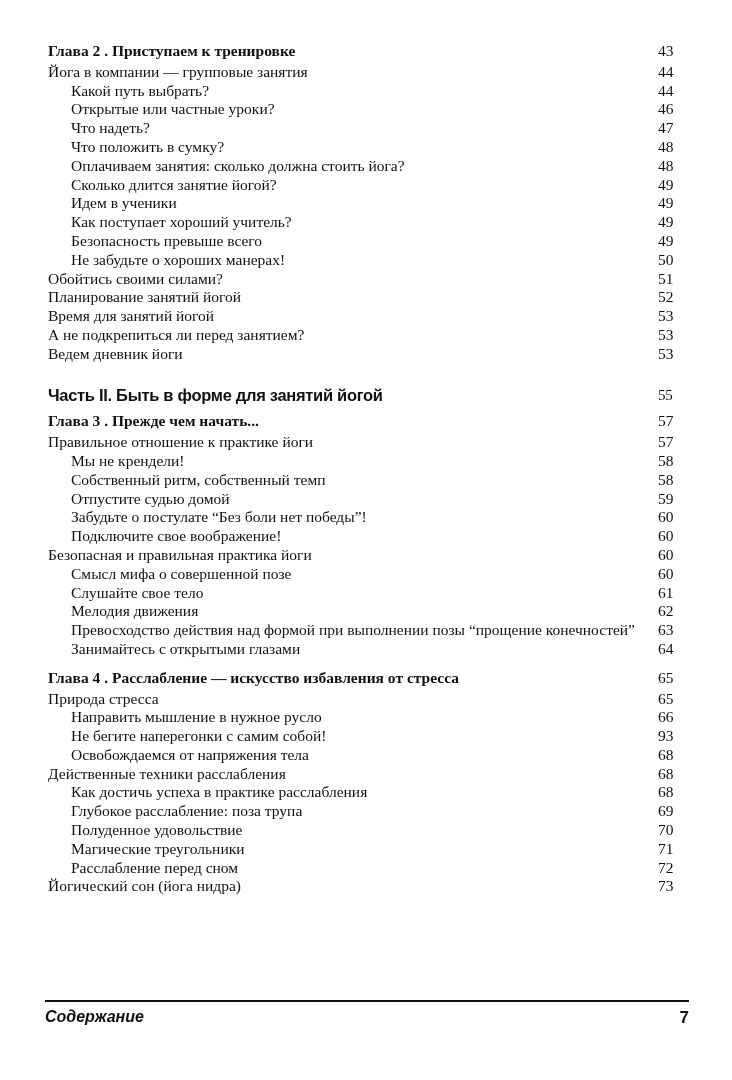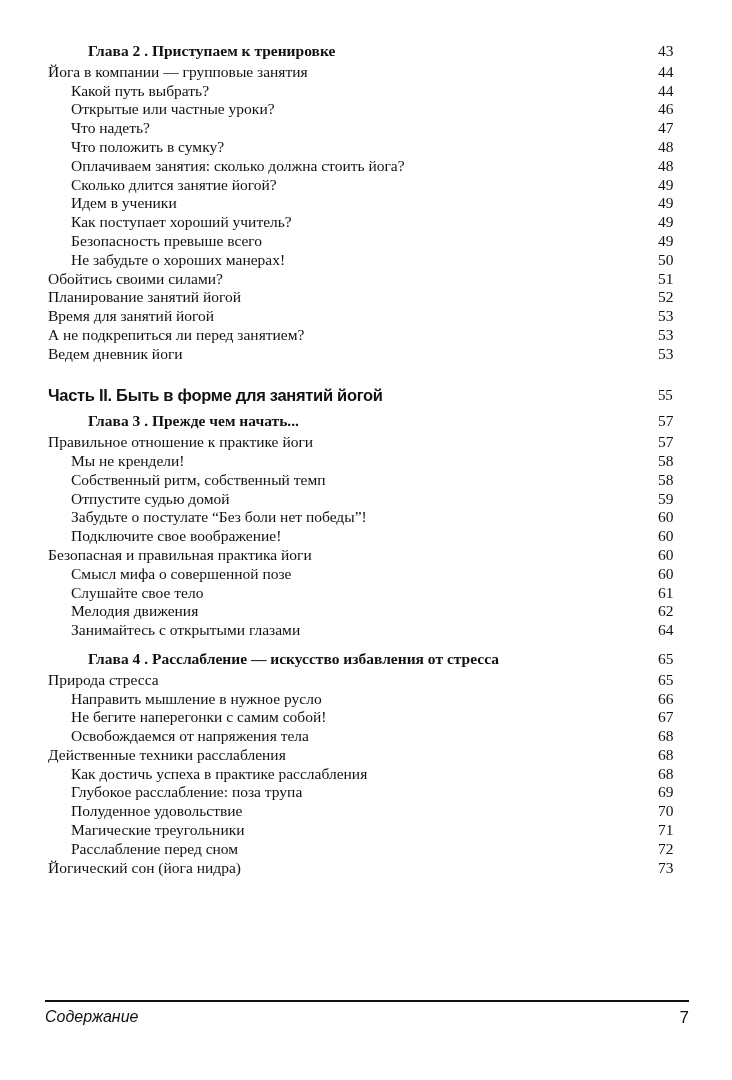--- a/index.html
+++ b/index.html
@@ -3,26 +3,26 @@
 <meta charset="utf-8">
 <style>
   html, body { margin: 0; padding: 0; background: #ffffff; }
   body { width: 732px; height: 1080px; position: relative; overflow: hidden; color: #111; }
   .toc { position: absolute; left: 48px; top: 42px; width: 640px; font-family: "Liberation Serif", serif; font-size: 15.5px; }
   .row { display: flex; justify-content: space-between; align-items: flex-end; line-height: 18.8px; }
   .row .title { flex: 1; padding-right: 20px; }
   .row .page { width: 30px; text-align: left; }
   .lvl1 .title { padding-left: 0; }
   .lvl2 .title { padding-left: 23px; }
-  .chapter { font-weight: bold; margin-top: 0; margin-bottom: 2px; margin-left: 40px; }
+  .chapter { font-weight: bold; margin-top: 0; margin-bottom: 2px; }
   .chapter.spaced { margin-top: 10px; }
   .part { font-family: "Liberation Sans", sans-serif; font-weight: bold; font-size: 16.5px; margin-top: 22px; margin-bottom: 8px; letter-spacing: -0.3px; }
   .part .page { font-family: "Liberation Serif", serif; font-weight: normal; font-size: 15px; }
   .chapter .page { font-weight: normal; }
-  .footer { position: absolute; left: 45px; top: 1000px; width: 644px; border-top: 2px solid #111; padding-top: 6px; display: flex; justify-content: space-between; font-family: "Liberation Sans", sans-serif; font-weight: normal; font-style: italic; font-size: 16px; }
+  .footer { position: absolute; left: 45px; top: 1000px; width: 644px; border-top: 2px solid #111; padding-top: 6px; display: flex; justify-content: space-between; font-family: "Liberation Sans", sans-serif; font-weight: bold; font-style: italic; font-size: 16px; }
   .footer .num { font-style: normal; font-size: 17px; }
 </style>
 </head>
 <body>
 
 <div class="toc">
 
   <div class="row chapter">
     <span class="title">Глава 2 . Приступаем к тренировке</span>
     <span class="page">43</span>
@@ -135,39 +135,43 @@
     </div>
   <div class="row lvl2">
       <span class="title">Слушайте свое тело</span>
       <span class="page">61</span>
     </div>
   <div class="row lvl2">
       <span class="title">Мелодия движения</span>
       <span class="page">62</span>
     </div>
   <div class="row lvl2">
+      <span class="title">Превосходство действия над формой при выполнении позы “прощение конечностей”</span>
+      <span class="page">63</span>
+    </div>
+  <div class="row lvl2">
       <span class="title">Занимайтесь с открытыми глазами</span>
       <span class="page">64</span>
     </div>
 
   <div class="row chapter spaced">
     <span class="title">Глава 4 . Расслабление — искусство избавления от стресса</span>
     <span class="page">65</span>
   </div>
   <div class="row lvl1">
       <span class="title">Природа стресса</span>
       <span class="page">65</span>
     </div>
   <div class="row lvl2">
       <span class="title">Направить мышление в нужное русло</span>
       <span class="page">66</span>
     </div>
   <div class="row lvl2">
       <span class="title">Не бегите наперегонки с самим собой!</span>
-      <span class="page">67</span>
+      <span class="page">93</span>
     </div>
   <div class="row lvl2">
       <span class="title">Освобождаемся от напряжения тела</span>
       <span class="page">68</span>
     </div>
   <div class="row lvl1">
       <span class="title">Действенные техники расслабления</span>
       <span class="page">68</span>
     </div>
   <div class="row lvl2">

